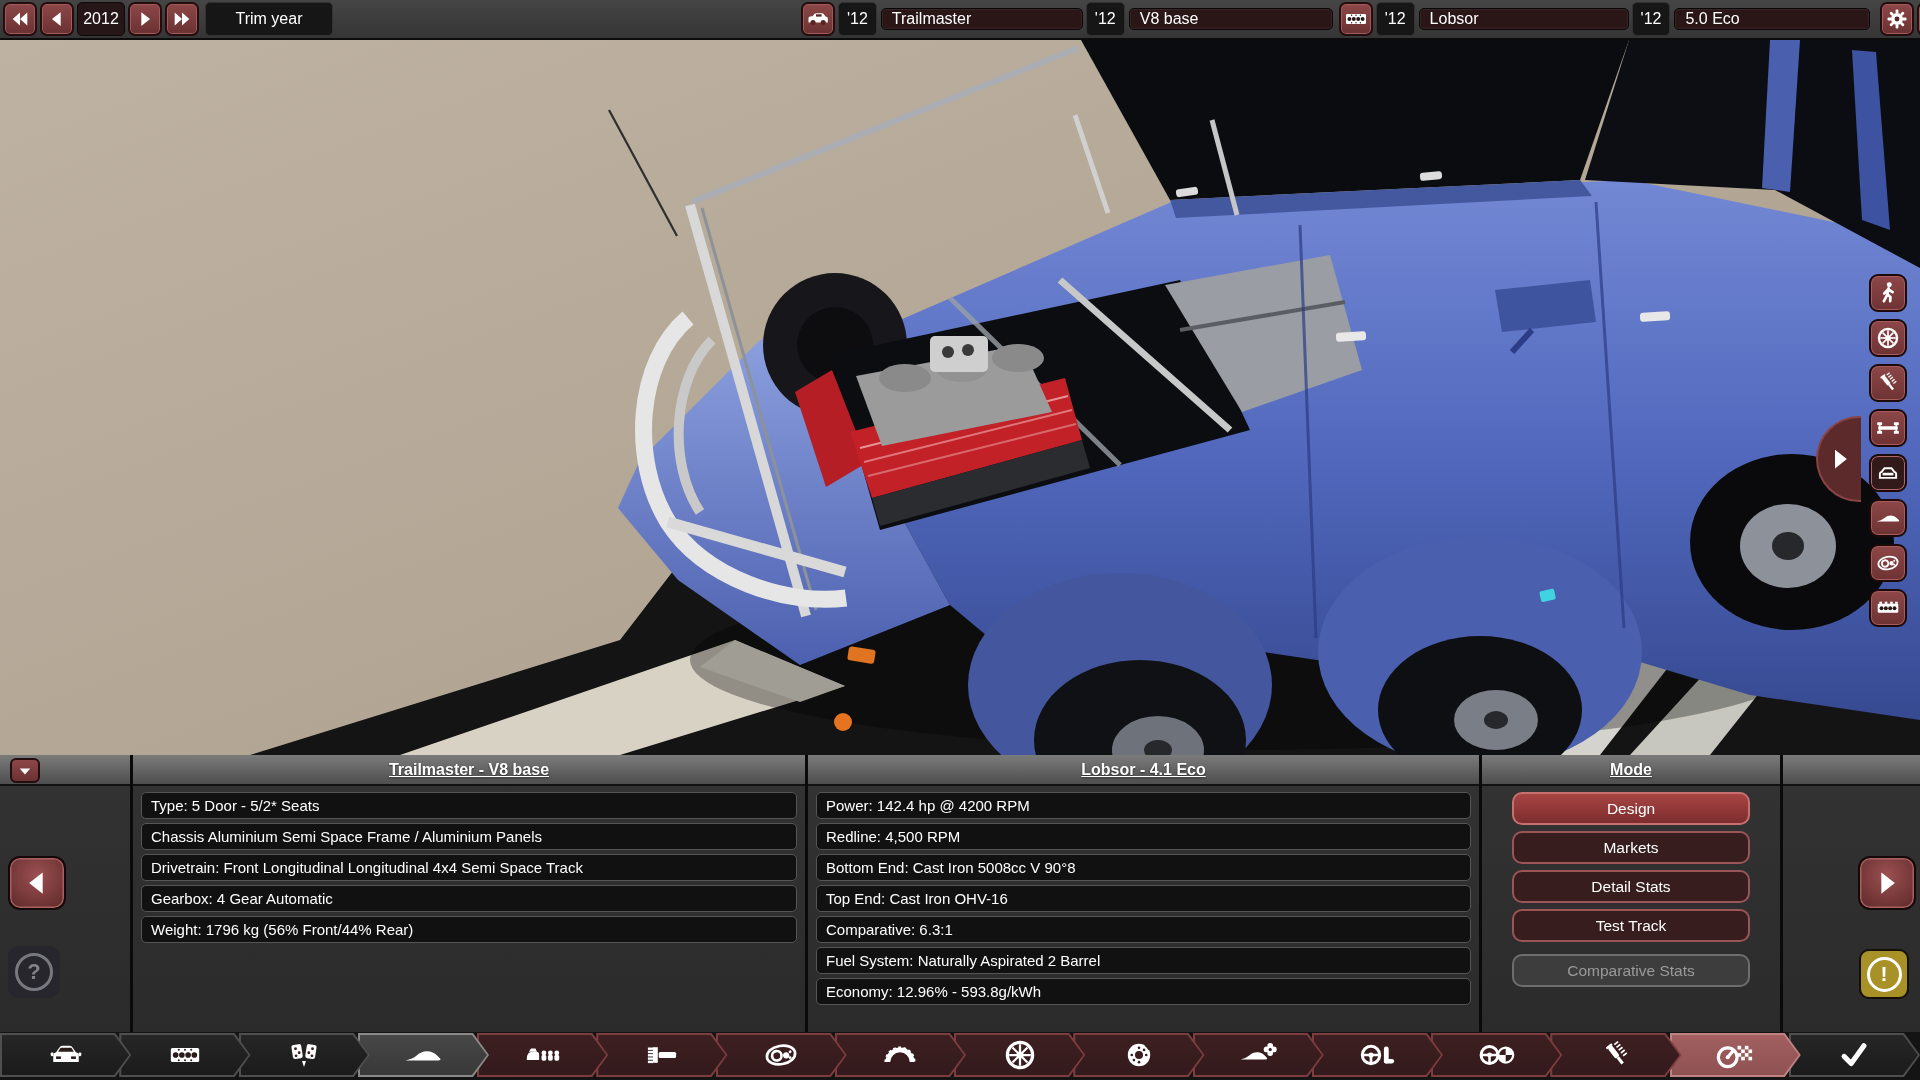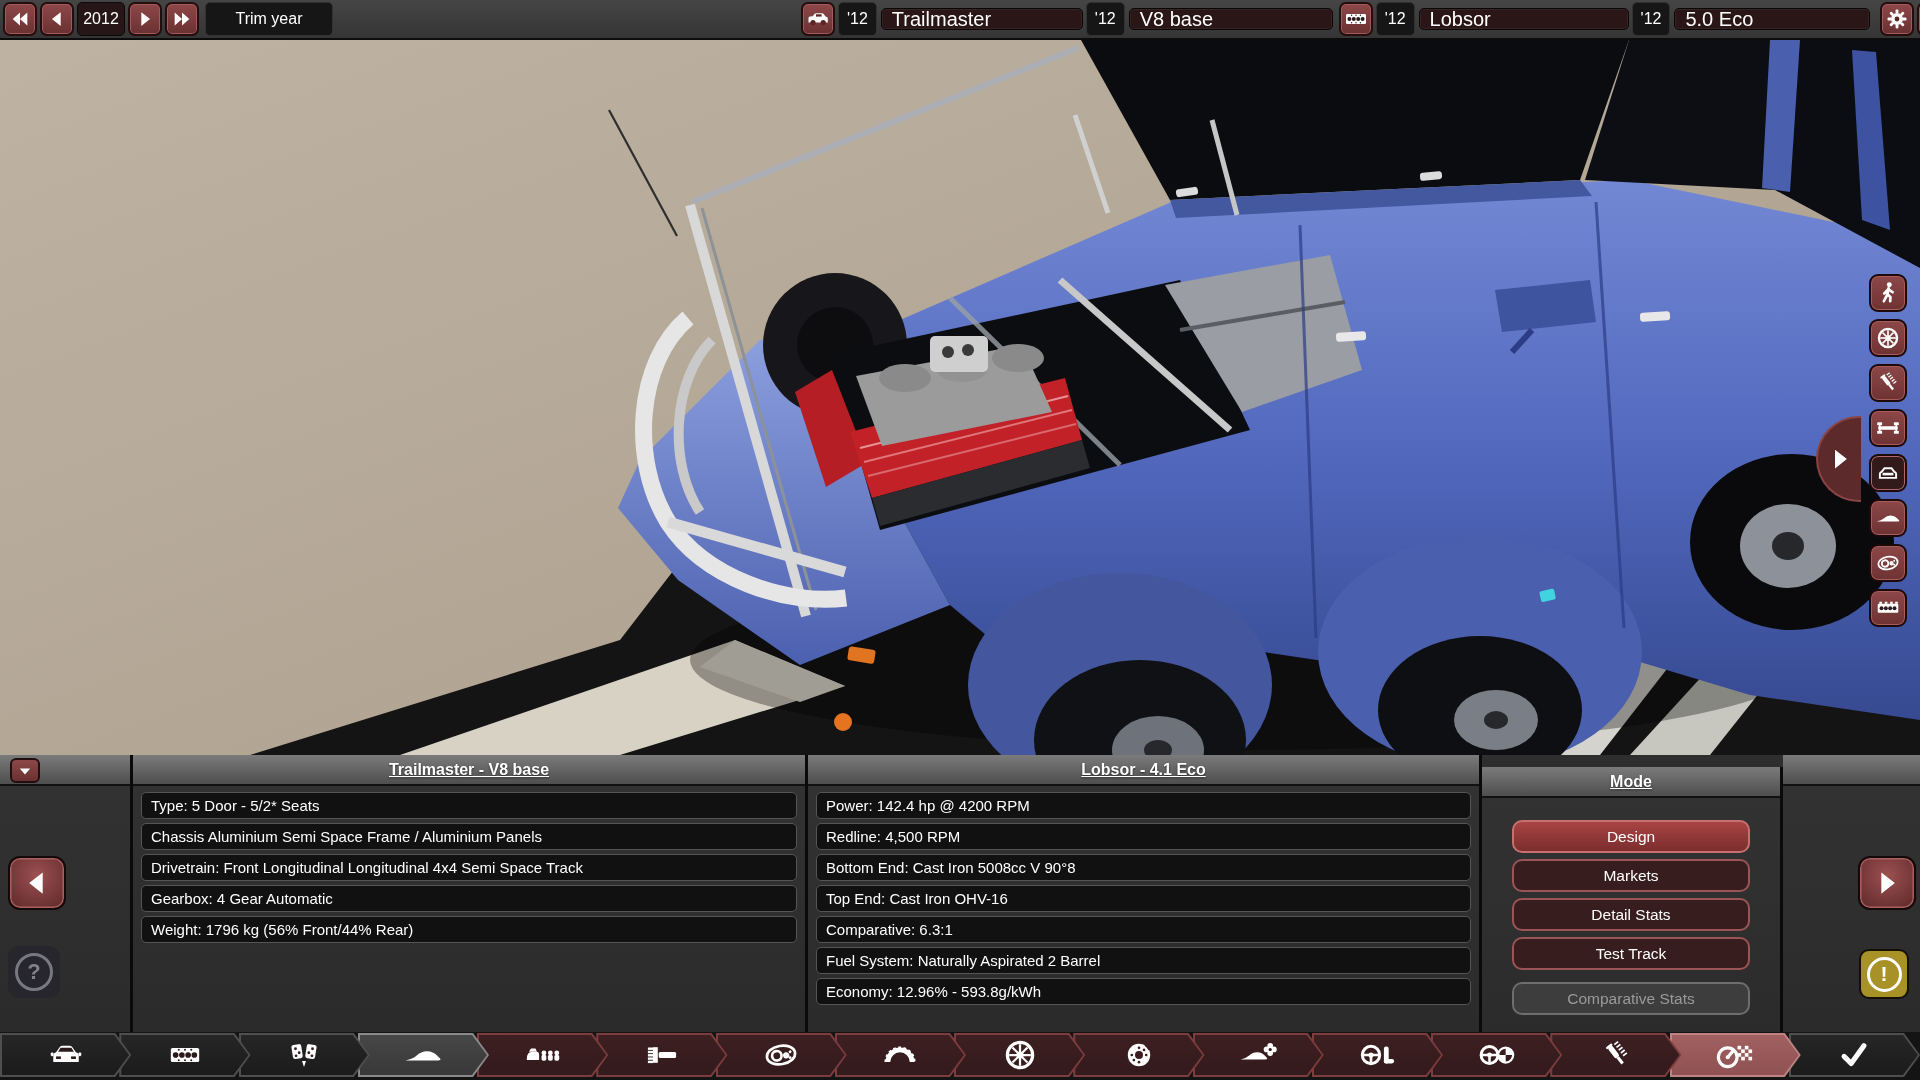--- a/index.html
+++ b/index.html
@@ -13,21 +13,21 @@
             display:flex; align-items:center; }
   .tb-btn { width:34px; height:34px; margin-left:3px; border-radius:7px;
             background:linear-gradient(#8d4748,#6a3132); border:2px solid #240d0e;
             box-shadow:inset 0 0 0 1px #a35a5a; display:flex; align-items:center; justify-content:center;
             color:#fff; flex:0 0 auto; }
   .tb-box { height:34px; margin-left:3px; border-radius:5px; background:#261617; border:1px solid #0a0a0a;
             color:#fff; font-size:16px; display:flex; align-items:center; justify-content:center;
             padding:0 8px; flex:0 0 auto; }
   .tb-dark { background:#161616; border:1px solid #323232; }
   .tb-field { height:22px; margin-left:4px; border-radius:5px; background:#2a1617; border:1px solid #070707;
-              box-shadow:inset 0 0 0 1px #3a2324; color:#fff; font-size:20px;
+              box-shadow:inset 0 0 0 1px #3a2324; color:#fff; font-size:16px;
               display:flex; align-items:center; padding:0 10px; flex:0 0 auto; }
   .ico { display:block; }
 
   
   .viewport { position:absolute; top:40px; left:0; width:1920px; height:715px; overflow:hidden; }
 
   
   .side-toolbar { position:absolute; top:234px; left:1869px; display:flex; flex-direction:column; }
   .side-btn { width:38px; height:38px; margin-bottom:7px; border-radius:9px;
               background:linear-gradient(#8d4748,#6e3233); border:2px solid #1c0a0a;
@@ -39,21 +39,21 @@
                    border:2px solid #8a4445; border-right:none; color:#fff;
                    display:flex; align-items:center; justify-content:center; }
 
   
   .bottom { position:absolute; top:755px; left:0; width:1920px; height:277px; display:flex;
             background:#2e2e2e; }
   .bp-col { height:100%; display:flex; flex-direction:column; border-right:3px solid #0a0a0a; }
   .bp-rail-l { width:133px; position:relative; }
   .bp-car   { width:675px; }
   .bp-eng   { width:674px; }
-  .bp-mode  { width:301px;margin-top:12px; }
+  .bp-mode  { width:301px; }
   .bp-rail-r{ flex:1; position:relative; border-right:none; }
   .bp-head { height:31px; flex:0 0 auto; background:linear-gradient(#7b7b7b,#4e4e4e);
              border-bottom:2px solid #111; color:#fff; font-size:16px; font-weight:bold;
              display:flex; align-items:center; justify-content:center;
              text-shadow:0 1px 2px rgba(0,0,0,.6); position:relative;text-decoration:underline; }
   .bp-body { flex:1; background:linear-gradient(#323232,#2b2b2b); padding-top:2px; }
   .stat-row { height:27px; margin:4px 8px; background:#111; border:1px solid #555;
               border-radius:5px; color:#fff; font-size:15px; line-height:25px; padding:0 9px;
               white-space:nowrap; overflow:hidden; }
   .mode-btn { width:238px; height:33px; margin:6px auto; border-radius:10px;
@@ -599,21 +599,21 @@
         <div class="stat-row">Bottom End: Cast Iron 5008cc V 90°8</div>
         <div class="stat-row">Top End: Cast Iron OHV-16</div>
         <div class="stat-row">Comparative: 6.3:1</div>
         <div class="stat-row">Fuel System: Naturally Aspirated 2 Barrel</div>
         <div class="stat-row">Economy: 12.96% - 593.8g/kWh</div>
       </div>
     </div>
 
     <div class="bp-col bp-mode">
       <div class="bp-head">Mode</div>
-      <div class="bp-body" style="padding-top:16px">
+      <div class="bp-body" style="padding-top:0">
         <div class="mode-btn mb-active">Design</div>
         <div class="mode-btn mb-normal">Markets</div>
         <div class="mode-btn mb-normal">Detail Stats</div>
         <div class="mode-btn mb-normal">Test Track</div>
         <div class="mode-btn mb-disabled">Comparative Stats</div>
       </div>
     </div>
 
     <div class="bp-col bp-rail-r">
       <div class="bp-head"></div>

